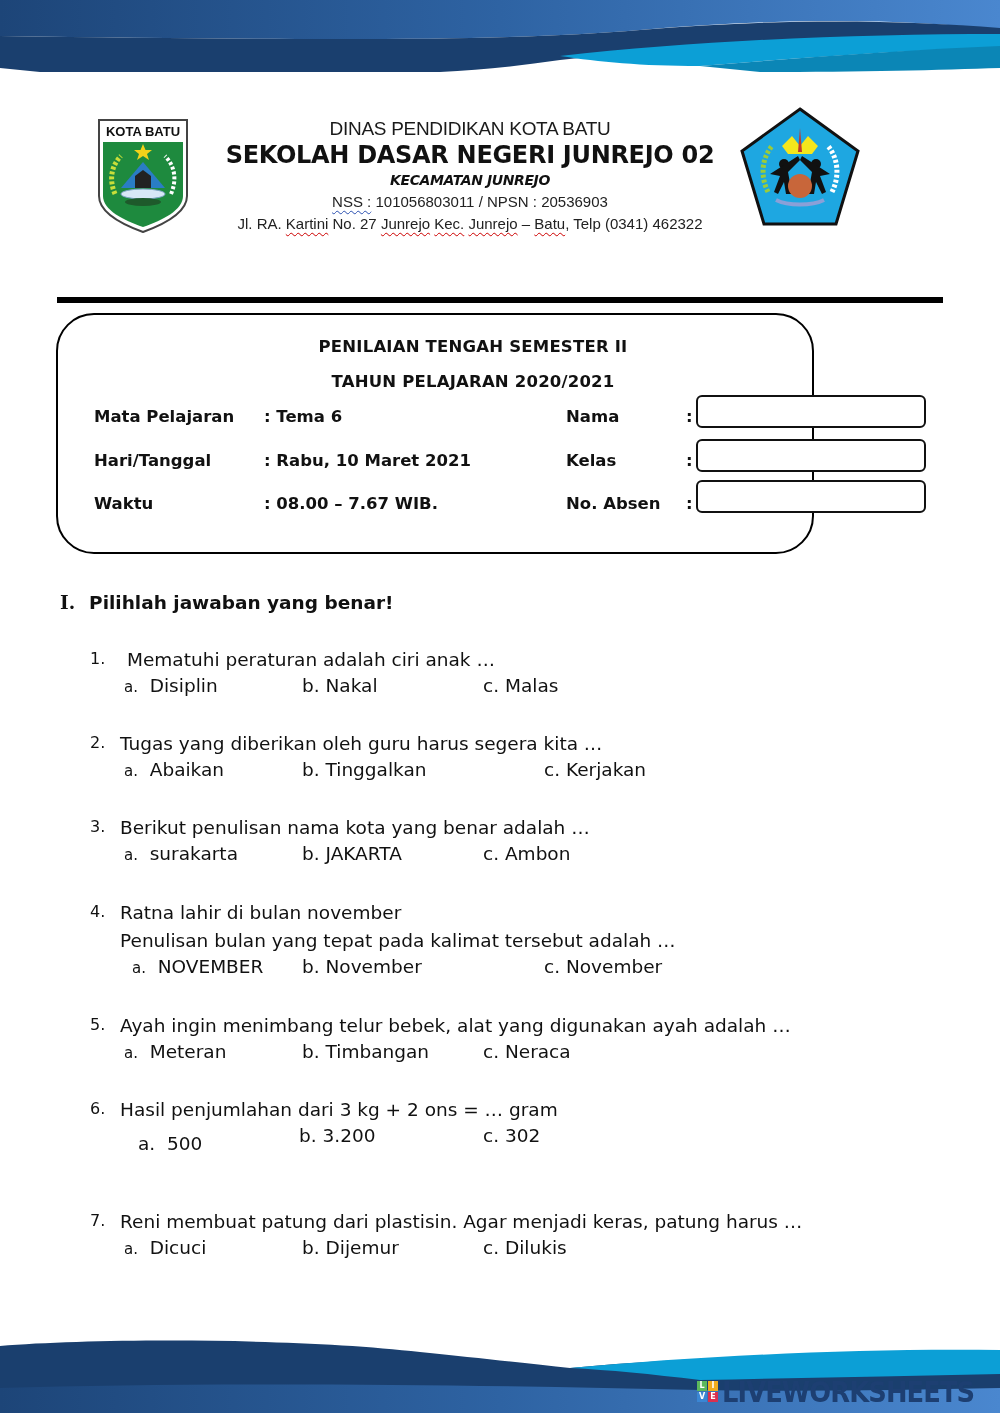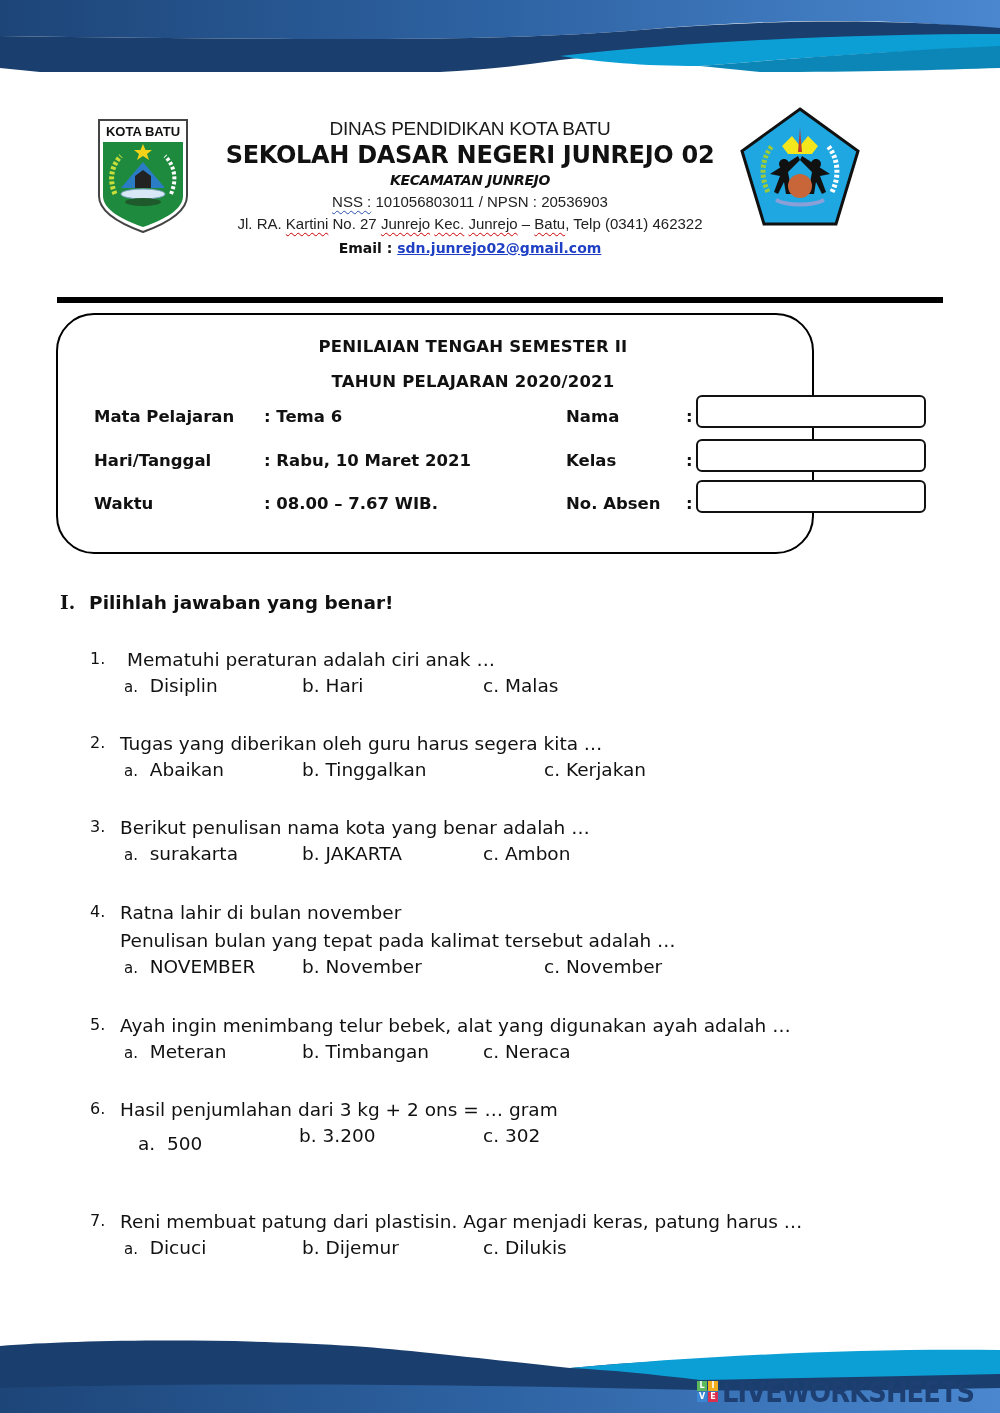--- a/index.html
+++ b/index.html
@@ -84,21 +84,20 @@
   <ellipse cx="48" cy="78" rx="22" ry="5" fill="#d8e8f6" stroke="#7fa3c8"></ellipse>
   <ellipse cx="48" cy="86" rx="18" ry="4" fill="#1e5a2b"></ellipse>
 </svg>
 
 <div class="letterhead">
   <div class="lh-line1">DINAS PENDIDIKAN KOTA BATU</div>
   <div class="lh-line2">SEKOLAH DASAR NEGERI JUNREJO 02</div>
   <div class="lh-line3">KECAMATAN JUNREJO</div>
   <div class="lh-line4"><span class="squiggle-blue">NSS :</span><span> 101056803011 / NPSN : 20536903</span></div>
   <div class="lh-line5"><span>Jl. RA. </span><span class="squiggle">Kartini</span><span> No. 27 </span><span class="squiggle">Junrejo</span><span> </span><span class="squiggle">Kec.</span><span> </span><span class="squiggle">Junrejo</span><span> – </span><span class="squiggle">Batu</span><span>, Telp (0341) 462322</span></div>
-  <div class="lh-line6"><span>Email : </span><span class="email-link">sdn.junrejo02@gmail.com</span></div>
 </div>
 
 <svg class="logo-right" viewBox="0 0 124 124">
   <polygon points="62,3 120,45 98,118 26,118 4,45" fill="#1ea7e1" stroke="#111" stroke-width="3"></polygon>
   <path d="M44,40 L54,30 L62,40 L70,30 L80,40 L74,48 L50,48 Z" fill="#f4e61c"></path>
   <path d="M62,22 L64,46 L60,46 Z" fill="#c0392b"></path>
   <path d="M30,86 C22,70 24,52 34,40" stroke="#9ccc3a" stroke-width="5" fill="none" stroke-dasharray="3 2"></path>
   <path d="M94,86 C102,70 100,52 90,40" stroke="#ffffff" stroke-width="5" fill="none" stroke-dasharray="3 2"></path>
   <circle cx="46" cy="58" r="5" fill="#111"></circle>
   <circle cx="78" cy="58" r="5" fill="#111"></circle>
@@ -141,21 +140,21 @@
 
 <div class="section-heading">
   <span class="num">I.</span><span>Pilihlah jawaban yang benar!</span>
 </div>
 
 <div class="q" style="top:646px;">
   <span class="qnum">1.</span>
   <span class="qtext" style="left:37px;">Mematuhi peraturan adalah ciri anak …</span>
   <div class="opts" style="top:29px;">
     <span class="opt" style="left:0;"><span class="let-small">a.</span>&nbsp; <span>Disiplin</span></span>
-    <span class="opt" style="left:178px;"><span>b.</span> <span>Hari</span></span>
+    <span class="opt" style="left:178px;"><span>b.</span> <span>Nakal</span></span>
     <span class="opt" style="left:359px;"><span>c.</span> <span>Malas</span></span>
   </div>
 </div>
 
 <div class="q" style="top:730px;">
   <span class="qnum">2.</span>
   <span class="qtext">Tugas yang diberikan oleh guru harus segera kita …</span>
   <div class="opts" style="top:29px;">
     <span class="opt" style="left:0;"><span class="let-small">a.</span>&nbsp; <span>Abaikan</span></span>
     <span class="opt" style="left:178px;"><span>b.</span> <span>Tinggalkan</span></span>
@@ -171,21 +170,21 @@
     <span class="opt" style="left:178px;"><span>b.</span> <span>JAKARTA</span></span>
     <span class="opt" style="left:359px;"><span>c.</span> <span>Ambon</span></span>
   </div>
 </div>
 
 <div class="q" style="top:899px;">
   <span class="qnum">4.</span>
   <span class="qtext">Ratna lahir di bulan november</span>
   <span class="qtext" style="top:28px;">Penulisan bulan yang tepat pada kalimat tersebut adalah …</span>
   <div class="opts" style="top:57px;">
-    <span class="opt" style="left:0;text-align:center;"><span class="let-small">a.</span>&nbsp; <span>NOVEMBER</span></span>
+    <span class="opt" style="left:8px;text-align:center;"><span class="let-small">a.</span>&nbsp; <span>NOVEMBER</span></span>
     <span class="opt" style="left:178px;text-align:right;"><span>b.</span> <span>November</span></span>
     <span class="opt" style="left:420px;"><span>c.</span> <span>November</span></span>
   </div>
 </div>
 
 <div class="q" style="top:1012px;">
   <span class="qnum">5.</span>
   <span class="qtext">Ayah ingin menimbang telur bebek, alat yang digunakan ayah adalah …</span>
   <div class="opts" style="top:29px;">
     <span class="opt" style="left:0;"><span class="let-small">a.</span>&nbsp; <span>Meteran</span></span>

